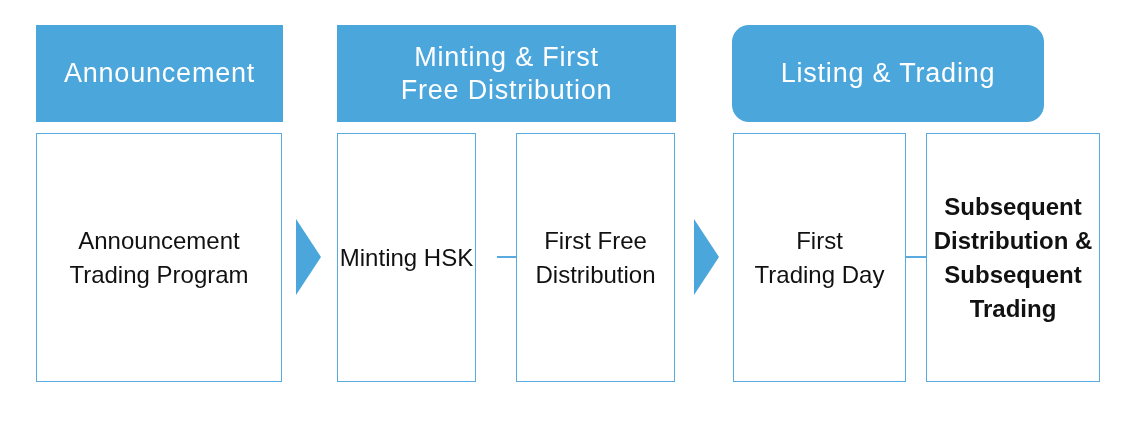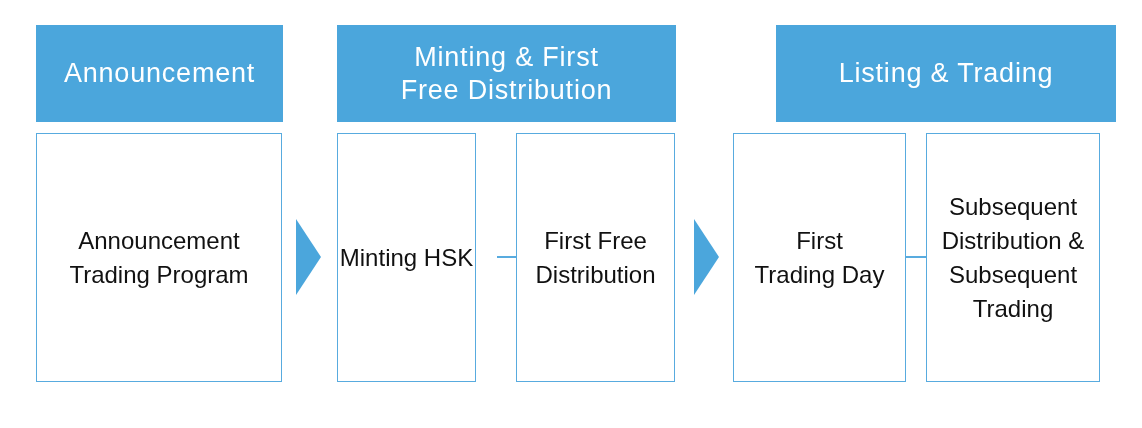--- a/index.html
+++ b/index.html
@@ -67,26 +67,26 @@
   }
   .connector {
     position: absolute;
     top: 256px;
     height: 2px;
     background: var(--box-border);
   }
   
   .header-1 { left: 36px;  width: 247px; }
   .header-2 { left: 337px; width: 339px; }
-  .header-3 { left: 776px; width: 340px; }
+  .header-3 { left: 732px; width: 312px; border-radius: 17px; }
   .box-1a { left: 36px;  width: 246px; }
   .box-2a { left: 337px; width: 139px; }
   .box-2b { left: 516px; width: 159px; align-items: center; }
   .box-3a { left: 733px; width: 173px; }
-  .box-3b { left: 926px; width: 174px; }
+  .box-3b { left: 926px; width: 174px; font-weight: bold; }
   .arrow-1 { left: 296px; }
   .arrow-2 { left: 694px; }
   .connector-2 { left: 497px; width: 19px; }
   .connector-3 { left: 906px; width: 20px; }
 </style>
 </head>
 <body>
 
 <div class="canvas">
 

